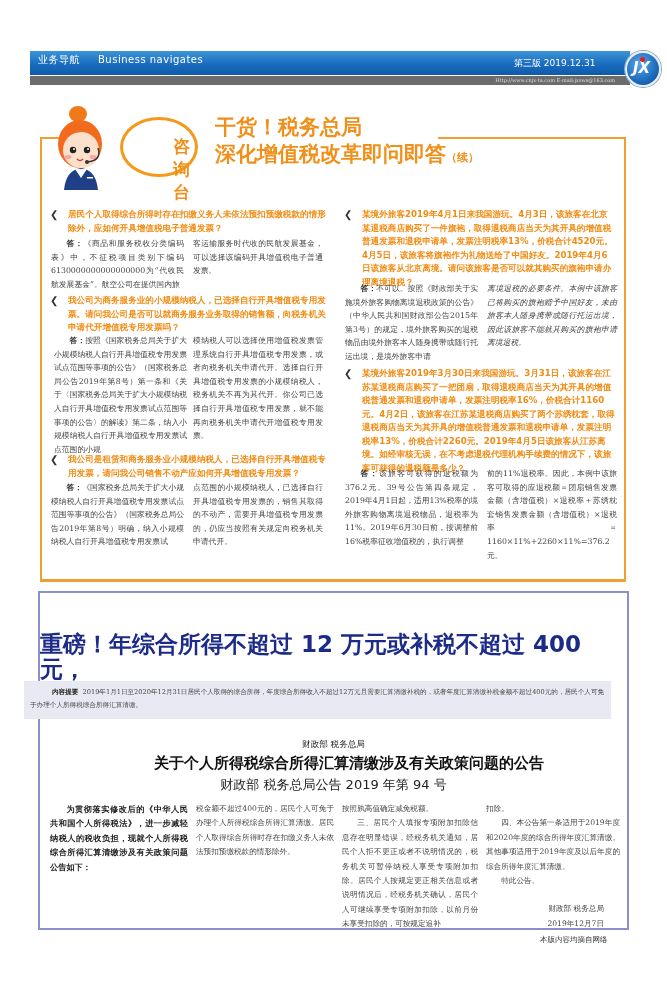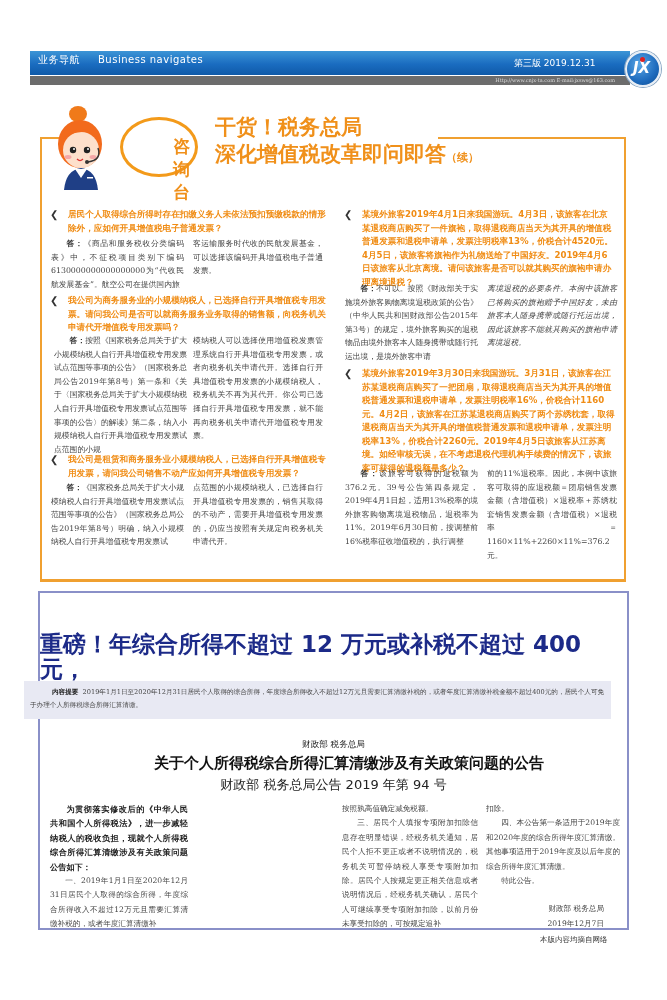--- a/index.html
+++ b/index.html
@@ -149,23 +149,23 @@
 </div>
 <div class="summary">
   <span style="display:inline-block; width:22px;"></span><b>内容提要</b>&nbsp;&nbsp;<span>2019年1月1日至2020年12月31日居民个人取得的综合所得，年度综合所得收入不超过12万元且需要汇算清缴补税的，或者年度汇算清缴补税金额不超过400元的，居民个人可免于办理个人所得税综合所得汇算清缴。</span>
 </div>
 <div class="issuer">财政部 税务总局</div>
 <div class="ann-title">关于个人所得税综合所得汇算清缴涉及有关政策问题的公告</div>
 <div class="ann-num">财政部 税务总局公告 2019 年第 94 号</div>
 
 <div class="col" style="left:50px; top:802px; width:138px;">
   <div class="lead" style="text-indent:2em;">为贯彻落实修改后的《中华人民共和国个人所得税法》，进一步减轻纳税人的税收负担，现就个人所得税综合所得汇算清缴涉及有关政策问题公告如下：</div>
-  <div style="text-indent:2em;">一、2019年1月1日至2020年12月31日居民个人取得的综合所得，年度综合所得收入不超过12万元且需要汇算清缴补税的，或者年度汇算清缴补</div>
 </div>
 <div class="col" style="left:196px; top:802px; width:138px;">
+  <div>税金额不超过400元的，居民个人可免于办理个人所得税综合所得汇算清缴。居民个人取得综合所得时存在扣缴义务人未依法预扣预缴税款的情形除外。</div>
 </div>
 <div class="col" style="left:342px; top:802px; width:136px;">
   <div>按照孰高值确定减免税额。</div>
   <div style="text-indent:2em;">三、居民个人填报专项附加扣除信息存在明显错误，经税务机关通知，居民个人拒不更正或者不说明情况的，税务机关可暂停纳税人享受专项附加扣除。居民个人按规定更正相关信息或者说明情况后，经税务机关确认，居民个人可继续享受专项附加扣除，以前月份未享受扣除的，可按规定追补</div>
 </div>
 <div class="col" style="left:486px; top:802px; width:134px;">
   <div>扣除。</div>
   <div style="text-indent:2em;">四、本公告第一条适用于2019年度和2020年度的综合所得年度汇算清缴。其他事项适用于2019年度及以后年度的综合所得年度汇算清缴。</div>
   <div style="text-indent:2em;">特此公告。</div>
   <div style="height:14px;"></div>

